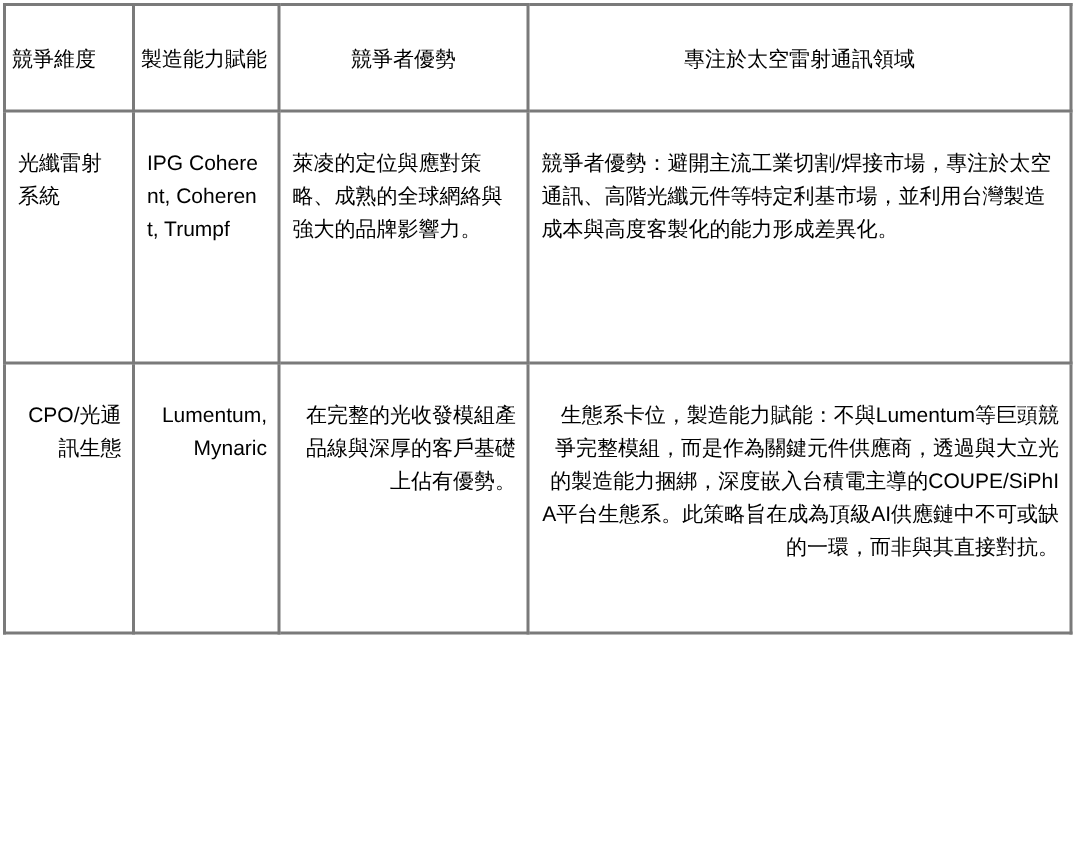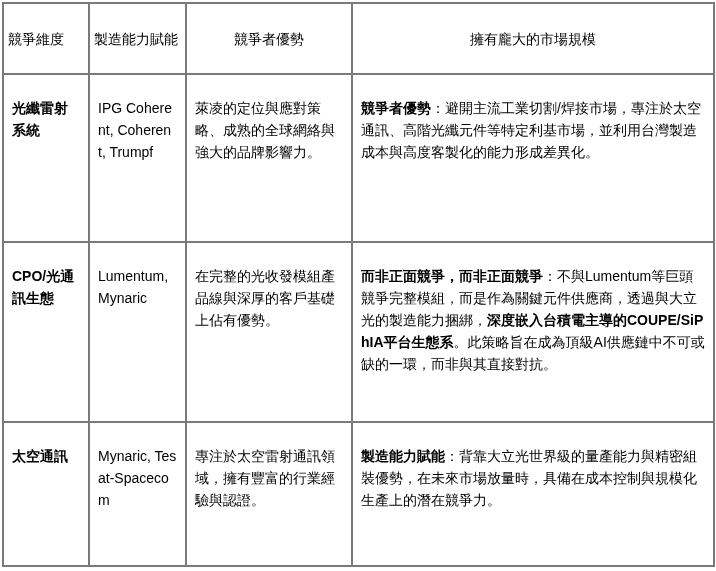--- a/index.html
+++ b/index.html
@@ -35,59 +35,53 @@
     table.grid th {
       font-weight: normal;
       vertical-align: middle;
       height: 69px;
       padding: 0 4px;
       margin-top: 40px;
     }
     table.grid th.center { text-align: center; border-radius: 10px; }
     table.grid td { padding-top: 22px; }
     tr.r1 td { height: 144px; }
-    tr.r2 td { height: 156px; }
+    tr.r2 td { height: 156px; text-align: right; }
     tr.r3 td { height: 120px; }
-    .b { font-weight: bold; }
+    .b { font-weight: normal; }
     col.c1 { width: 86px; }
     col.c2 { width: 97px; }
     col.c3 { width: 166px; }
     col.c4 { width: 362px; }
   </style>
 </head>
 <body>
 
 <table class="grid">
   <colgroup>
     <col class="c1">
       <col class="c2">
       <col class="c3">
       <col class="c4">
   </colgroup>
   <thead>
     <tr>
       <th>競爭維度</th>
       <th>製造能力賦能</th>
       <th class="center">競爭者優勢</th>
-      <th class="center">擁有龐大的市場規模</th>
+      <th class="center">專注於太空雷射通訊領域</th>
     </tr>
   </thead>
   <tbody>
     <tr class="r1">
       <td class="b">光纖雷射系統</td>
       <td>IPG Coherent, Coherent, Trumpf</td>
       <td>萊凌的定位與應對策略、成熟的全球網絡與強大的品牌影響力。</td>
       <td><span class="b">競爭者優勢</span><span>：避開主流工業切割/焊接市場，專注於太空通訊、高階光纖元件等特定利基市場，並利用台灣製造成本與高度客製化的能力形成差異化。</span></td>
     </tr>
     <tr class="r2">
       <td class="b">CPO/光通訊生態</td>
       <td>Lumentum, Mynaric</td>
       <td>在完整的光收發模組產品線與深厚的客戶基礎上佔有優勢。</td>
-      <td><span class="b">而非正面競爭，而非正面競爭</span><span>：不與Lumentum等巨頭競爭完整模組，而是作為關鍵元件供應商，透過與大立光的製造能力捆綁，</span><span class="b">深度嵌入台積電主導的COUPE/SiPhIA平台生態系</span><span>。此策略旨在成為頂級AI供應鏈中不可或缺的一環，而非與其直接對抗。</span></td>
-    </tr>
-    <tr class="r3">
-      <td class="b">太空通訊</td>
-      <td>Mynaric, Tesat-Spacecom</td>
-      <td>專注於太空雷射通訊領域，擁有豐富的行業經驗與認證。</td>
-      <td><span class="b">製造能力賦能</span><span>：背靠大立光世界級的量產能力與精密組裝優勢，在未來市場放量時，具備在成本控制與規模化生產上的潛在競爭力。</span></td>
+      <td><span class="b">生態系卡位，製造能力賦能</span><span>：不與Lumentum等巨頭競爭完整模組，而是作為關鍵元件供應商，透過與大立光的製造能力捆綁，</span><span class="b">深度嵌入台積電主導的COUPE/SiPhIA平台生態系</span><span>。此策略旨在成為頂級AI供應鏈中不可或缺的一環，而非與其直接對抗。</span></td>
     </tr>
   </tbody>
 </table>
 
 </body></html>

